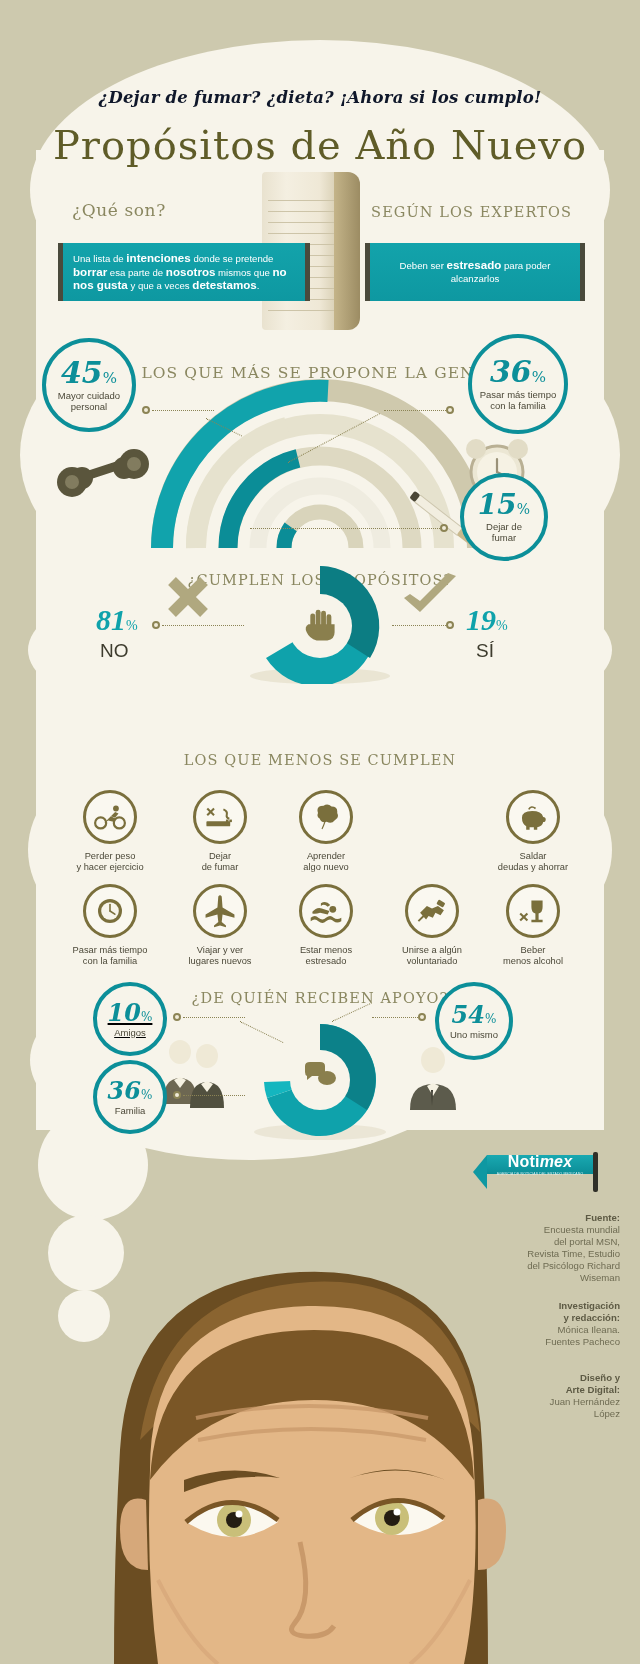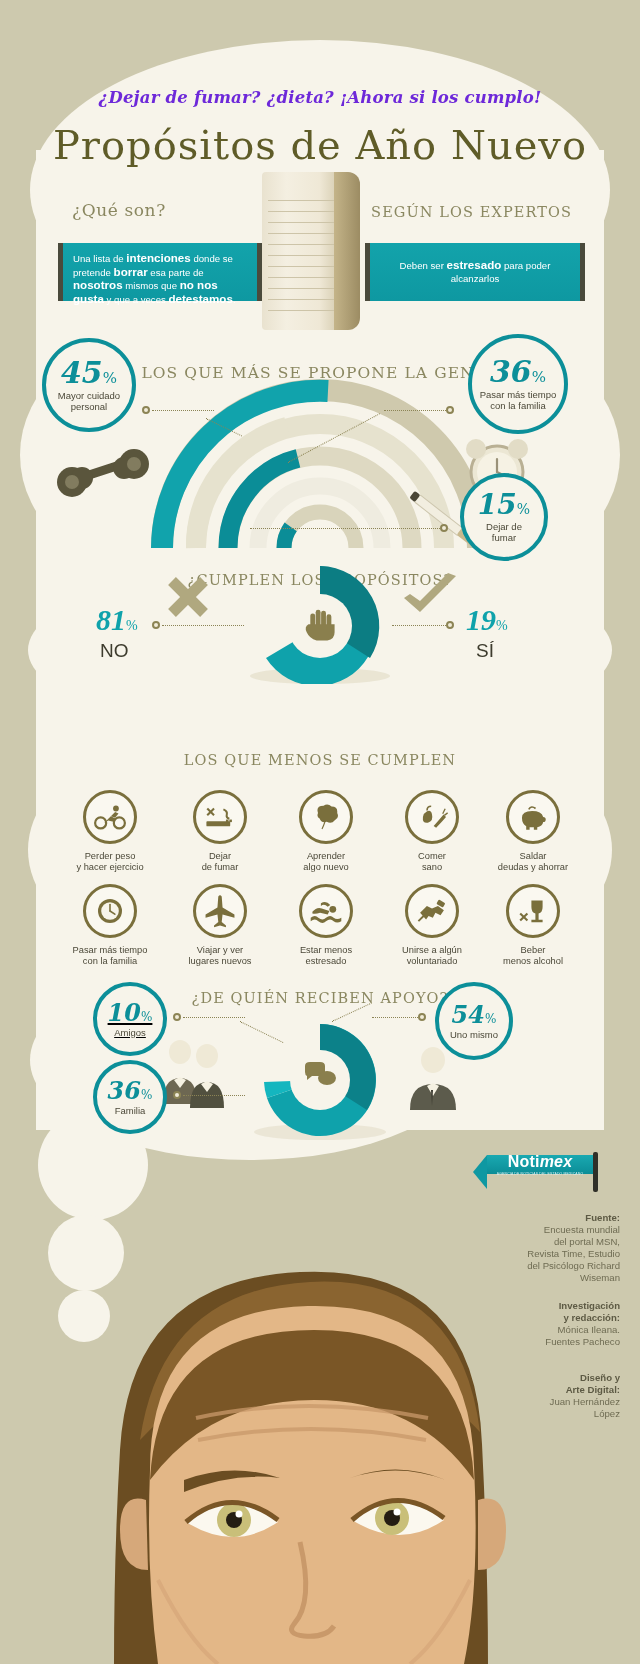--- a/index.html
+++ b/index.html
@@ -25,21 +25,21 @@
 
   
   .kicker {
     position: absolute; left: 0; right: 0; top: 88px;
     text-align: center;
     font-family: "DejaVu Serif", serif;
     font-style: italic;
     font-weight: bold;
     font-size: 16.5px;
     letter-spacing: .2px;
-    color: #6d28d9;
+    color: #0f172a;
   }
   .title {
     position: absolute; left: 0; right: 0; top: 122px;
     text-align: center;
     font-family: "DejaVu Serif", serif;
     font-size: 40px;
     letter-spacing: 1px;
     color: #5f5c28;
   }
   .subhead-l, .subhead-r {
@@ -57,21 +57,21 @@
     position: absolute;
     background: linear-gradient(180deg,#13a3ab 0%, #0e98a1 100%);
     color: #ffffff;
     border-left: 5px solid #4a4a3c;
     border-right: 5px solid #4a4a3c;
     font-size: 9.6px;
     line-height: 12.6px;
     padding: 9px 10px;
   }
   .tealbox b { font-size: 11.6px; }
-  .tealbox.left  { left: 58px;  top: 243px; width: 204px; height: 58px; }
+  .tealbox.left  { left: 58px;  top: 243px; width: 252px; height: 58px; }
   .tealbox.right { right: 55px; top: 243px; width: 220px; height: 58px; text-align: center; padding-top: 16px; }
 
   
   .scroll {
     position: absolute; left: 262px; top: 172px; width: 82px; height: 158px;
     background: linear-gradient(90deg,#e9e2cf 0%, #f4efe1 30%, #efe8d6 70%, #cfc5a6 100%);
     border-radius: 4px;
   }
   .scroll::after {
     content:""; position:absolute; right:-16px; top:0; width:26px; height: 158px;
@@ -349,34 +349,20 @@
             <rect x="31" y="18" width="3" height="3"></rect>
             <g stroke="#7a6f3c" stroke-width="2.4">
               <line x1="5" y1="5" x2="13" y2="13"></line>
               <line x1="13" y1="5" x2="5" y2="13"></line>
             </g>
           </g>
         </svg>
     </div>
     <div class="cap">Dejar<br>de fumar</div>
   </div>
-  <div class="iconcell" style="left:377px; top:790px;">
-    <div class="iconcircle">
-      <svg viewBox="0 0 40 34" width="34" height="28">
-          <path d="M14 10 q5 -2 6 4 q2 8 -5 10 q-7 1 -6 -7 q1 -5 5 -7z" fill="#7a6f3c"></path>
-          <path d="M14 9 q0 -5 5 -5" fill="none" stroke="#7a6f3c" stroke-width="2"></path>
-          <path d="M22 28 q8 -9 12 -14 l3 3 q-5 6 -12 13 z" fill="#7a6f3c"></path>
-          <g stroke="#7a6f3c" stroke-width="1.6">
-            <line x1="33" y1="13" x2="36" y2="7"></line>
-            <line x1="35" y1="15" x2="39" y2="12"></line>
-          </g>
-        </svg>
-    </div>
-    <div class="cap">Comer<br>sano</div>
-  </div>
   <div class="iconcell" style="left:478px; top:790px;">
     <div class="iconcircle">
       <svg viewBox="0 0 40 30" width="34" height="26">
           <path d="M7 16 q0 -8 12 -8 q11 0 13 7 q3 0 3 3 q0 3 -3 3 q-1 5 -7 6 v3 h-4 v-3 h-5 v3 h-4 v-4 q-5 -3 -5 -10z" fill="#7a6f3c"></path>
           <path d="M15 6 q3 -5 8 -1" fill="none" stroke="#7a6f3c" stroke-width="2"></path>
         </svg>
     </div>
     <div class="cap">Saldar<br>deudas y ahorrar</div>
   </div>
 

